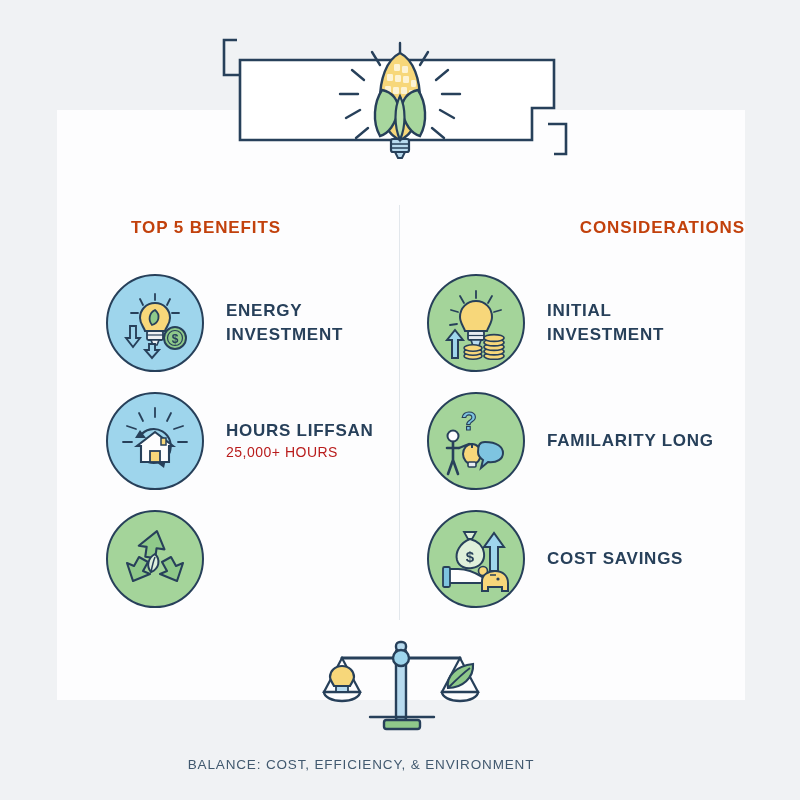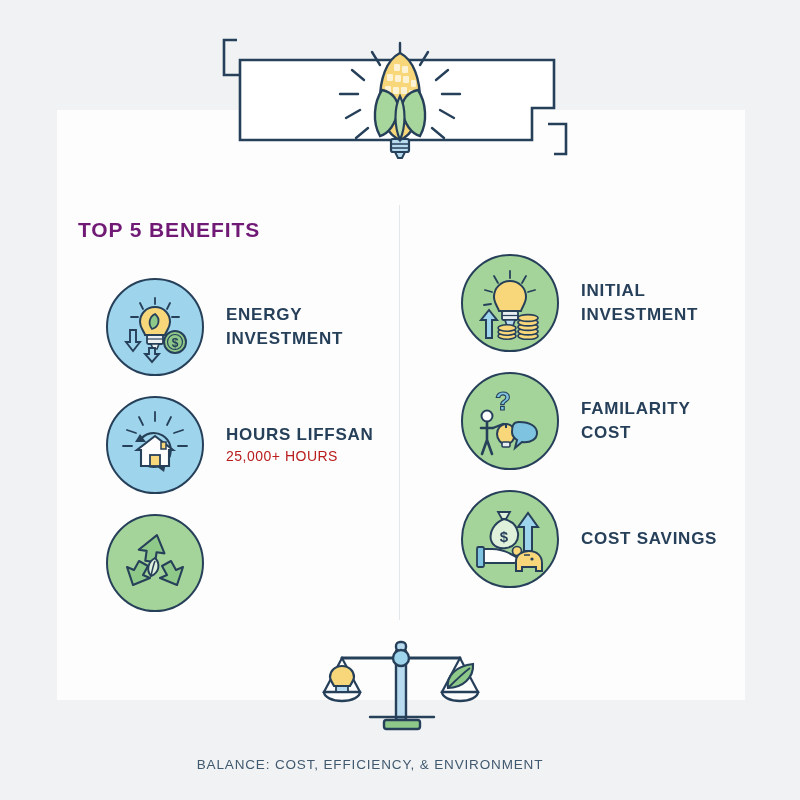--- a/index.html
+++ b/index.html
@@ -45,37 +45,37 @@
     position: relative;
     padding-top: 13px;
   }
   .divider {
     position: absolute;
     left: 342px; top: 0;
     width: 1px; height: 415px;
     background: #e2e7ec;
   }
   .col-title {
-    font-size: 21px;
+    font-size: 17px;
     font-weight: bold;
-    color: #701a75;
+    color: #c2410c;
     letter-spacing: 0.9px;
-    text-align: center;
+    text-align: right;
   }
   .col-left .col-title { padding-right: 120px; }
   .col-right .col-title { padding-left: 10px; }
 
   .rows { margin-top: 26px; }
   .row {
     display: flex;
     align-items: center;
     height: 118px;
   }
   .col-left .row { padding-left: 49px; }
-  .col-right .row { padding-left: 60px; }
+  .col-right .row { padding-left: 26px; }
   .badge {
     width: 98px; height: 98px;
     border-radius: 50%;
     border: 2.5px solid #27405a;
     flex: 0 0 auto;
     display: flex;
     align-items: center;
     justify-content: center;
     position: relative;
   }
@@ -103,21 +103,21 @@
   .row-extra svg { display: block; }
 
   
   .scale-icon {
     position: absolute;
     left: 318px; top: 638px;
     width: 168px; height: 95px;
   }
   .footer-caption {
     position: absolute;
-    left: 13px; top: 757px;
+    left: 4px; top: 757px;
     width: 714px;
     text-align: center;
     font-size: 13.5px;
     color: #41596f;
     letter-spacing: 0.85px;
   }
 </style>
 </head>
 <body>
 
@@ -256,20 +256,21 @@
               <path d="M38,33 C31,37 29,45 34,51 C42,48 44,39 38,33 Z" fill="#dff0db" stroke="#27405a" stroke-width="2"></path>
               <path d="M34,51 C35,46 36,41 38,36" fill="none" stroke="#27405a" stroke-width="1.5"></path>
             </svg>
           </div>
         </div>
 
       </div>
     </div>
 
     <div class="col col-right">
+      <div class="col-title">CONSIDERATIONS</div>
       <div class="rows">
 
         <div class="row">
           <div class="badge green">
             <svg width="74" height="74" viewBox="0 0 74 74">
               <g stroke="#27405a" stroke-width="1.8" stroke-linecap="round" fill="none">
                 <line x1="37" y1="5" x2="37" y2="12"></line>
                 <line x1="21" y1="10" x2="25" y2="17"></line>
                 <line x1="53" y1="10" x2="49" y2="17"></line>
                 <line x1="12" y1="24" x2="19" y2="26"></line>
@@ -308,21 +309,21 @@
                 <path d="M14,38 L14,56 M8,44 L20,44 M14,56 L9,70 M14,56 L19,70" fill="none" stroke-linecap="round" stroke-width="2.6"></path>
                 <path d="M20,44 L30,40" fill="none" stroke-width="2.4" stroke-linecap="round"></path>
               </g>
               <ellipse cx="33" cy="50" rx="9" ry="10" fill="#f7d77a" stroke="#27405a" stroke-width="2"></ellipse>
               <rect x="29" y="58" width="8" height="5" rx="1.2" fill="#e7edf1" stroke="#27405a" stroke-width="1.6"></rect>
               <path d="M30,40 L33,40 L33,44" fill="none" stroke="#27405a" stroke-width="2"></path>
               <path d="M46,38 C58,38 64,43 64,49 C64,55 58,59 49,58 L42,64 L44,56 C41,54 39,51 39,48 C39,42 40,38 46,38 Z" fill="#7ec4e0" stroke="#27405a" stroke-width="2"></path>
             </svg>
           </div>
           <div class="row-text">
-            <div class="row-title">FAMILARITY COST</div>
+            <div class="row-title">FAMILARITY LONG</div>
           </div>
         </div>
 
         <div class="row">
           <div class="badge green">
             <svg width="76" height="76" viewBox="0 0 76 76">
               <path d="M30,18 L26,11 L38,11 L34,18 Z" fill="#dff0db" stroke="#27405a" stroke-width="1.8"></path>
               <path d="M32,18 C22,22 17,31 19,39 C21,46 28,48 34,47 C42,46 47,40 46,32 C45,25 40,20 32,18 Z" fill="#dff0db" stroke="#27405a" stroke-width="2"></path>
               <text x="32" y="41" font-size="15" font-weight="bold" text-anchor="middle" fill="#27405a" font-family="Liberation Sans, sans-serif">$</text>
               <path d="M52,50 L52,26 L46,26 L56,12 L66,26 L60,26 L60,50 Z" fill="#9ed5ec" stroke="#27405a" stroke-width="2"></path>

